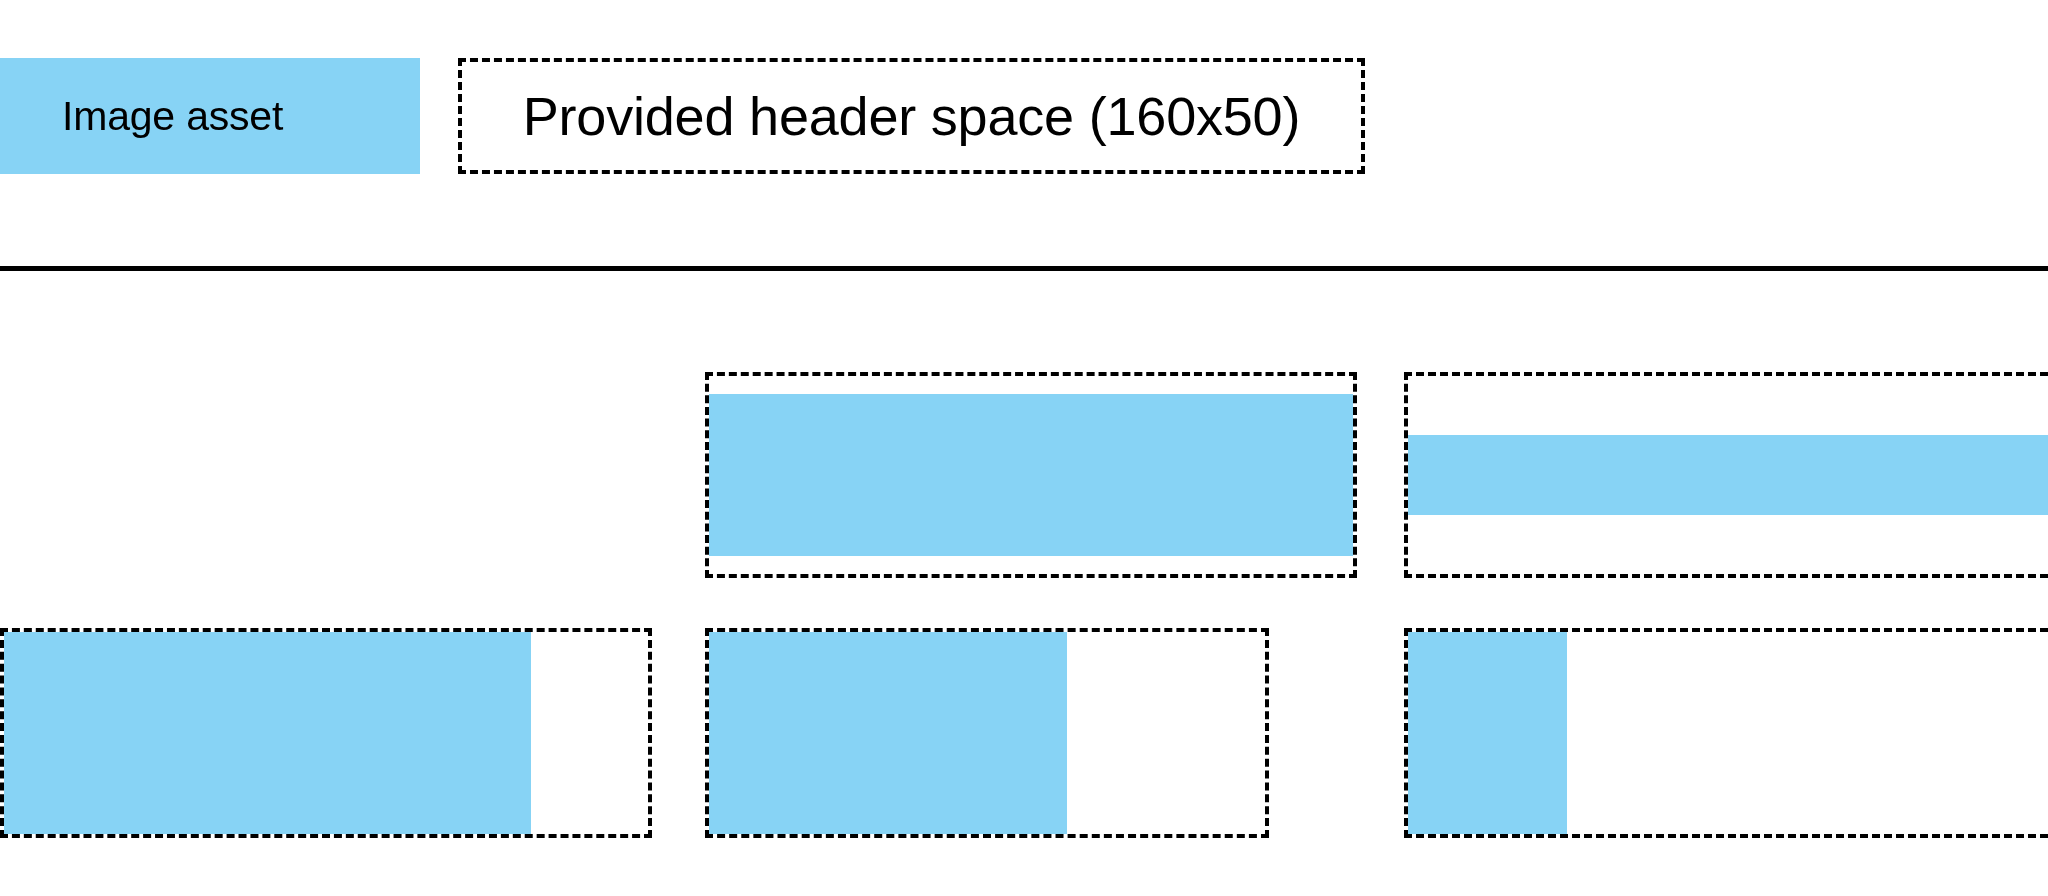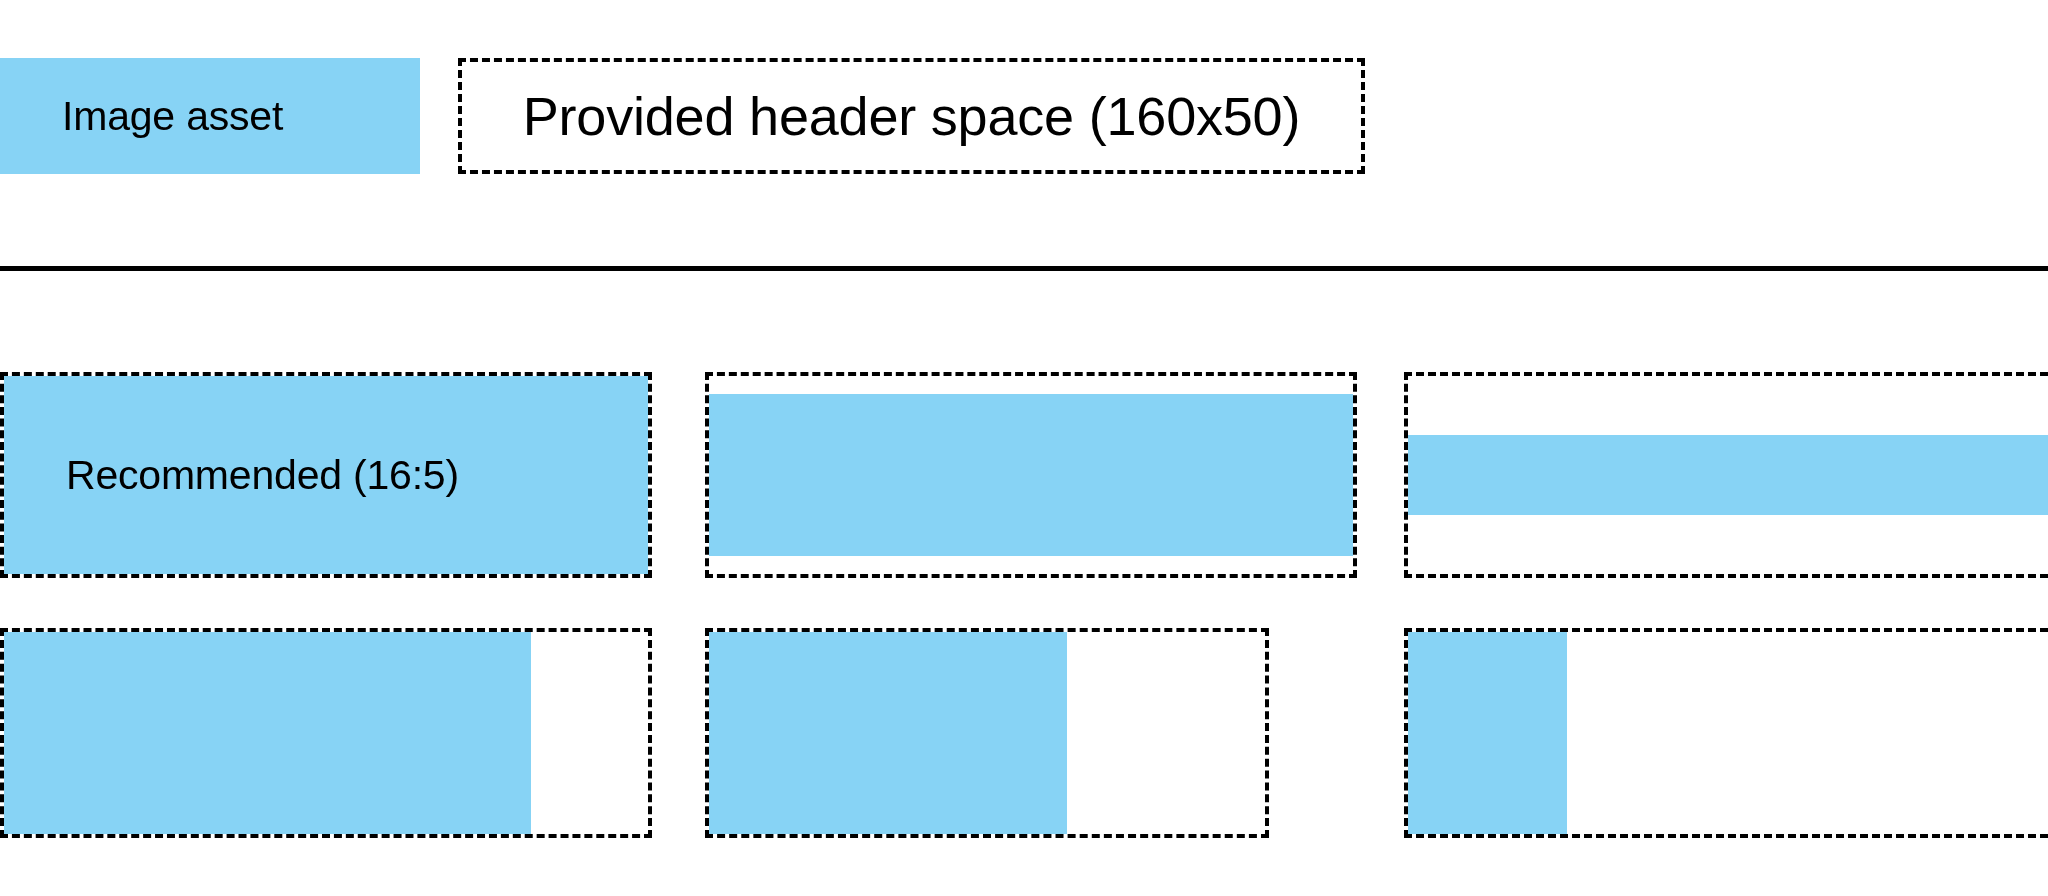--- a/index.html
+++ b/index.html
@@ -147,24 +147,20 @@
     <div class="header-space-box">
       <span class="label">Provided header space (160x50)</span>
     </div>
 
   </div>
 
   <div class="divider"></div>
 
   <div class="grid">
 
-    <div class="ratio-box r1 r1c1">
-      <div class="fill fill-full"></div>
-      <span class="box-label">Recommended (16:5)</span>
-    </div>
 
     <div class="ratio-box r1 r1c2">
       <div class="fill fill-inset-v"></div>
     </div>
 
     <div class="ratio-box r1 r1c3">
       <div class="fill fill-band"></div>
     </div>
 
     <div class="ratio-box r2 r2c1">

